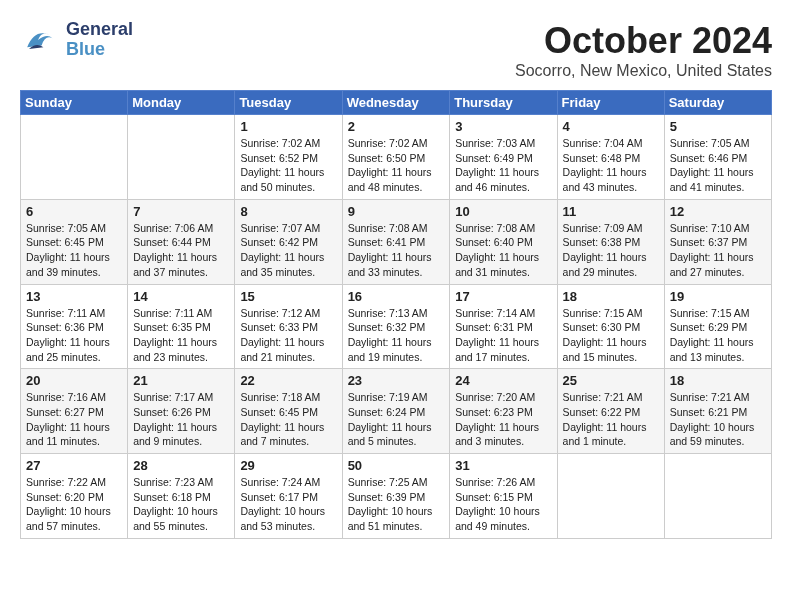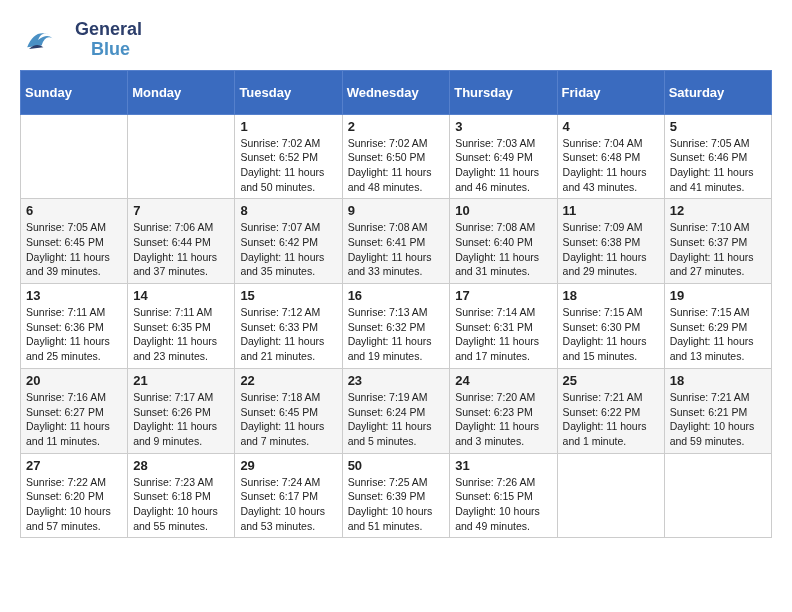--- a/index.html
+++ b/index.html
@@ -31,21 +31,21 @@
     .calendar {
       width: 100%;
       border-collapse: collapse;
       border: 1px solid #ccc;
     }
     .calendar th {
       background: #3a6bbf;
       color: #fff;
       font-size: 13px;
       font-weight: bold;
-      padding: 14px 4px;
+      padding: 4px 4px;
       text-align: left;
       border: 1px solid #5580cc;
     }
     .calendar td {
       vertical-align: top;
       border: 1px solid #ccc;
       padding: 4px 5px;
       font-size: 10.5px;
       color: #222;
       width: 108px;
@@ -64,58 +64,59 @@
     .cell-content {
       line-height: 1.4;
     }
     .empty-cell {
       background: #f9f9f9;
     }
     
     .logo-wrapper {
       display: flex;
       align-items: center;
-      gap: 19px;
+      gap: 10px;
     }
     .logo-icon {
       width: 36px;
       height: 36px;
     }
     .logo-words {
       display: flex;
       flex-direction: column;
       line-height: 1.1;
     }
     .logo-general {
       font-size: 18px;
       font-weight: bold;
       color: #2c3e6b;
     }
     .logo-blue {
       font-size: 18px;
       font-weight: bold;
       color: #4a90c4;
-      margin-left: 16px;
     }
   </style>
 </head>
 <body>
 
 <div class="header">
   <div class="logo-wrapper">
     <svg class="logo-icon" viewBox="0 0 40 40" xmlns="http://www.w3.org/2000/svg">
       <path d="M8 28 Q16 8 32 14 Q24 10 20 20 Q30 12 36 18 Q28 14 24 26 Z" fill="#4a90c4"></path>
       <path d="M10 30 Q18 22 26 28 Z" fill="#2c3e6b"></path>
     </svg>
     <div class="logo-words">
       <span class="logo-general">General</span>
       <span class="logo-blue">Blue</span>
     </div>
   </div>
   <div class="title-block">
+    <div class="month-title">October 2024</div>
+    <div class="location-title">Socorro, New Mexico, United States</div>
   </div>
 </div>
 
 <table class="calendar">
   <thead>
     <tr>
     <th>Sunday</th>
         <th>Monday</th>
         <th>Tuesday</th>
         <th>Wednesday</th>

